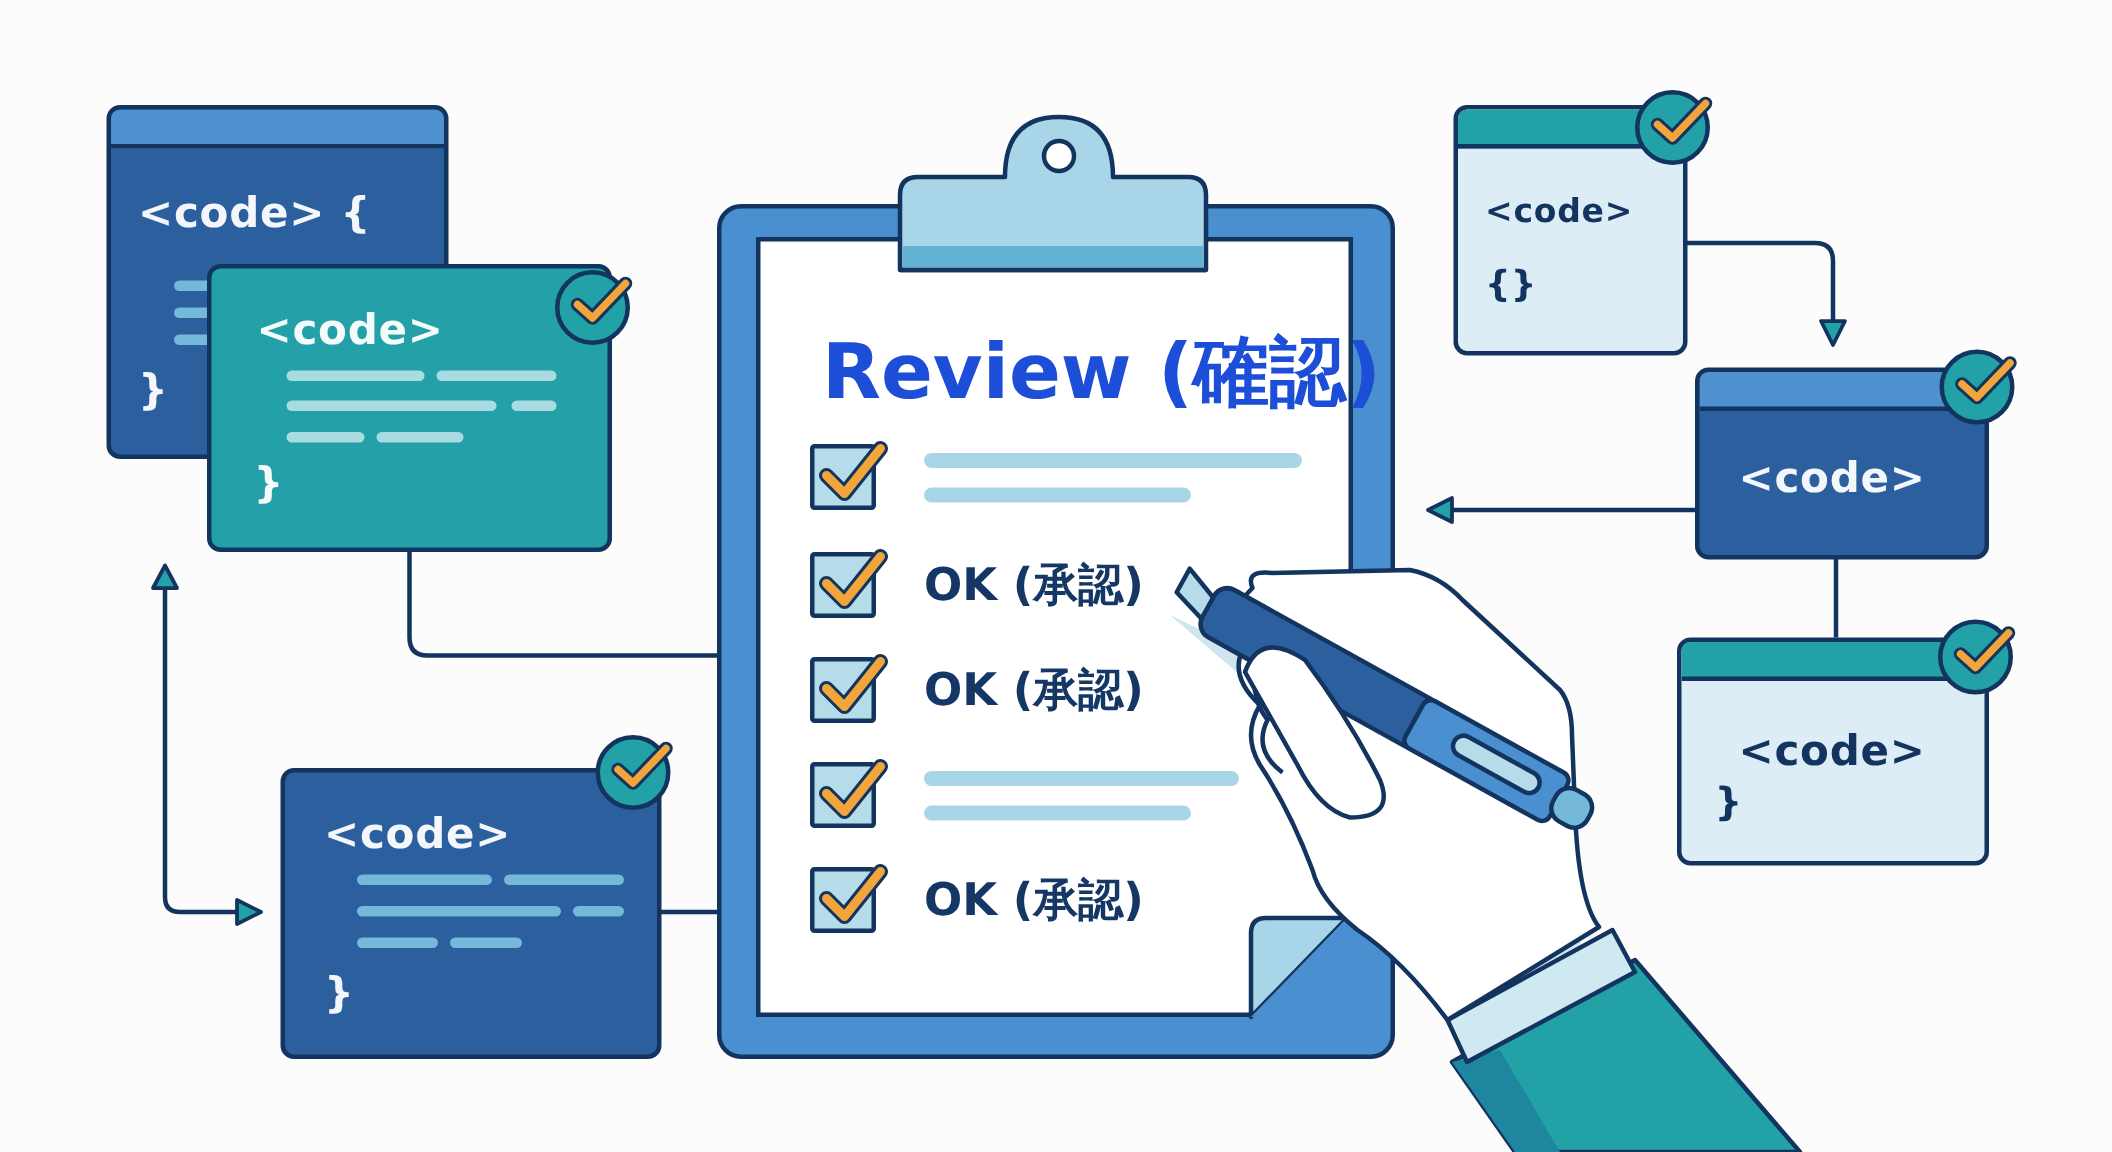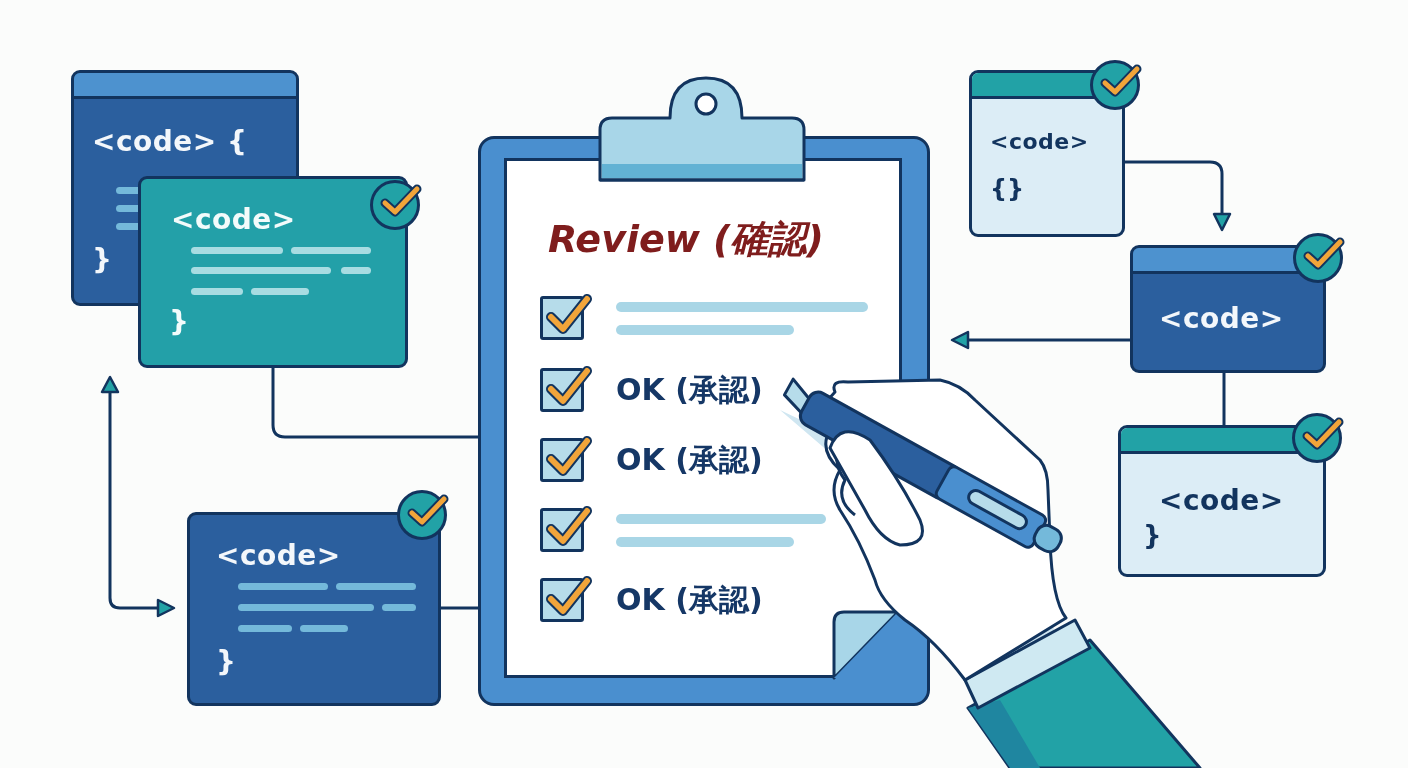--- a/index.html
+++ b/index.html
@@ -51,21 +51,21 @@
   .clip-board {
     position: absolute; left: 478px; top: 136px; width: 452px; height: 570px;
     background: #4a8fcf; border: 3px solid #12345e; border-radius: 16px; box-sizing: border-box;
   }
   .clip-paper {
     position: absolute; left: 504px; top: 158px; width: 398px; height: 520px;
     background: #ffffff; border: 3px solid #12345e; box-sizing: border-box;
   }
   .clip-title {
     position: absolute; left: 548px; top: 214px;
-    font-size: 38px; font-weight: bold; color: #7f1d1d; white-space: nowrap; font-style: italic;
+    font-size: 51px; font-weight: bold; color: #1d4ed8; white-space: nowrap;
   }
   .check-row { position: absolute; left: 540px; }
   .cbox {
     position: absolute; width: 44px; height: 44px; box-sizing: border-box;
     background: #b6dcea; border: 3px solid #12345e; border-radius: 3px;
   }
   .cbox svg { position: absolute; left: 2px; top: -14px; }
   .row-label {
     position: absolute; left: 76px; top: 2px;
     font-size: 30px; font-weight: bold; color: #153766; white-space: nowrap;

